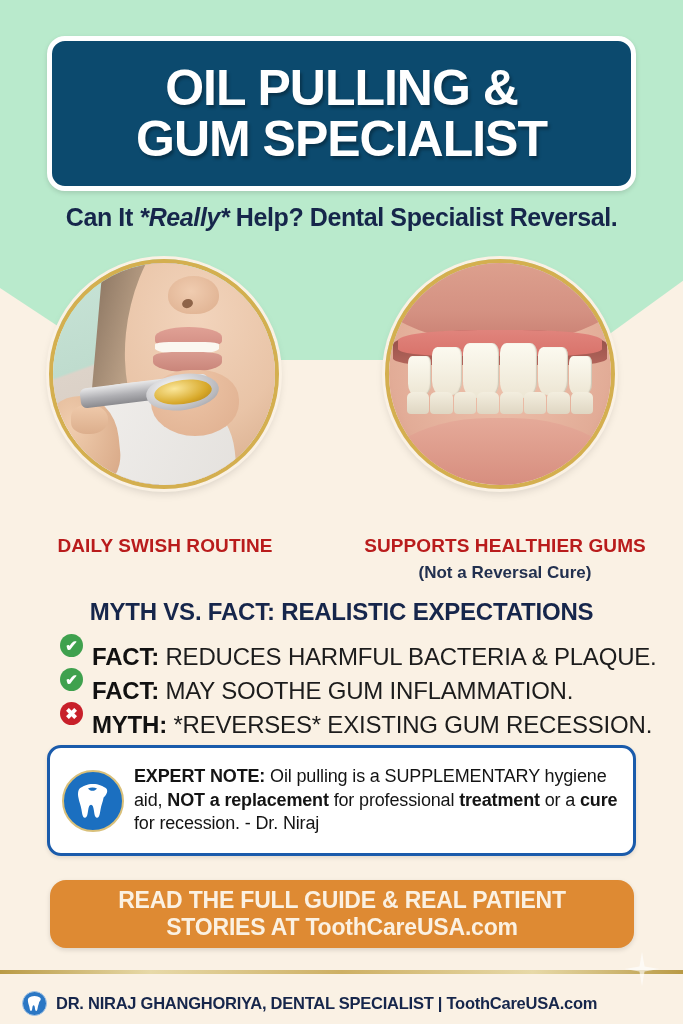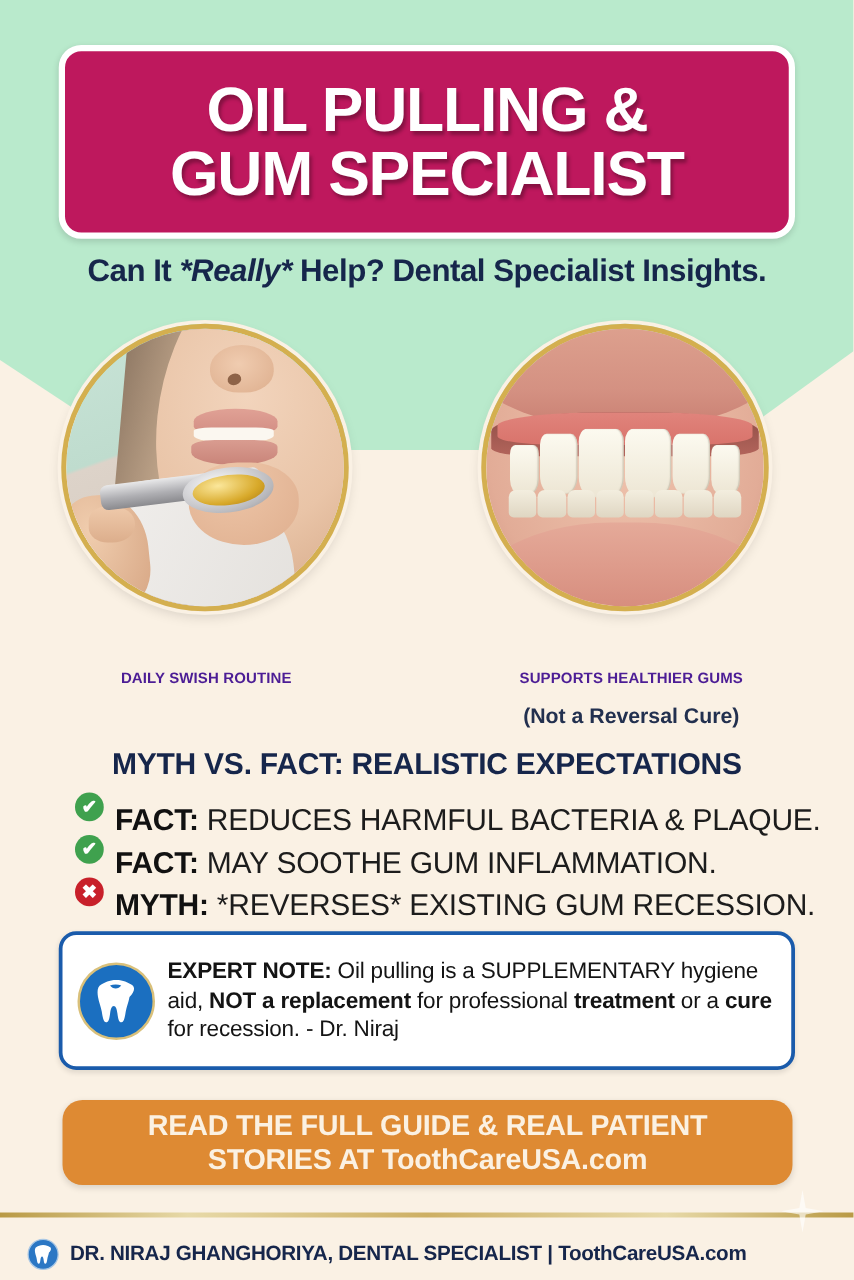--- a/index.html
+++ b/index.html
@@ -30,21 +30,21 @@
     background:#B9EACC; z-index:1;
     clip-path: polygon(0 0, 100% 0, 100% 78%, 84% 100%, 16% 100%, 0 80%);
   }
 
   
   .title-wrap{
     position:absolute; left:47px; top:36px;
     width:589px; height:155px; z-index:5;
     border:5px solid #FFFFFF;
     border-radius:18px;
-    background:#be185d;
+    background:#0c4a6e;
     box-shadow:0 2px 5px rgba(0,0,0,.13);
     display:flex; flex-direction:column;
     align-items:center; justify-content:center;
   }
   .title-line{
     color:#FFFFFF;
     font-weight:bold;
     font-size:50px;
     line-height:1.02;
     letter-spacing:-1px;
@@ -142,21 +142,21 @@
   .p2-lowteeth{ position:absolute; left:8%; top:58%; width:84%; height:10%;
              display:flex; gap:1px; justify-content:center; }
   .lt   { flex:1; background:linear-gradient(#F3EEDF,#DFD6C2); border-radius:26% 26% 18% 18%; height:100%; }
   .p2-lowlip{ position:absolute; left:-12%; bottom:-20%; width:124%; height:50%;
              background:linear-gradient(#E5AA99,#D78E7F 60%,#C97E70);
              border-radius:46% 46% 0 0 / 74% 74% 0 0; }
 
   
   .cap{
     position:absolute; z-index:7;
-    color:#4c1d95; font-weight:bold; font-size:12px;
+    color:#b91c1c; font-weight:bold; font-size:19px;
     text-align:center; letter-spacing:.1px;
   }
   .cap-left { left:20px;  top:535px; width:290px; }
   .cap-right{ left:340px; top:535px; width:330px; }
   .cap-sub{
     position:absolute; left:340px; top:563px; width:330px; z-index:7;
     text-align:center; color:#22304F; font-size:17px; font-weight:bold;
   }
 
   
@@ -224,21 +224,21 @@
 
   <div class="bg-cream"></div>
   <div class="bg-mint"></div>
 
   <div class="title-wrap">
     <div class="title-line">OIL PULLING &amp;</div>
     <div class="title-line">GUM SPECIALIST</div>
   </div>
 
   <div class="subtitle">
-    <span>Can It </span><em>*Really*</em><span> Help? Dental Specialist Insights.</span>
+    <span>Can It </span><em>*Really*</em><span> Help? Dental Specialist Reversal.</span>
   </div>
 
   <div class="circle circle-left">
     <div class="photo">
       <div class="p1-bg"></div>
       <div class="p1-hair"></div>
       <div class="p1-face"></div>
       <div class="p1-shirt"></div>
       <div class="p1-nose"></div>
       <div class="p1-nostril"></div>

